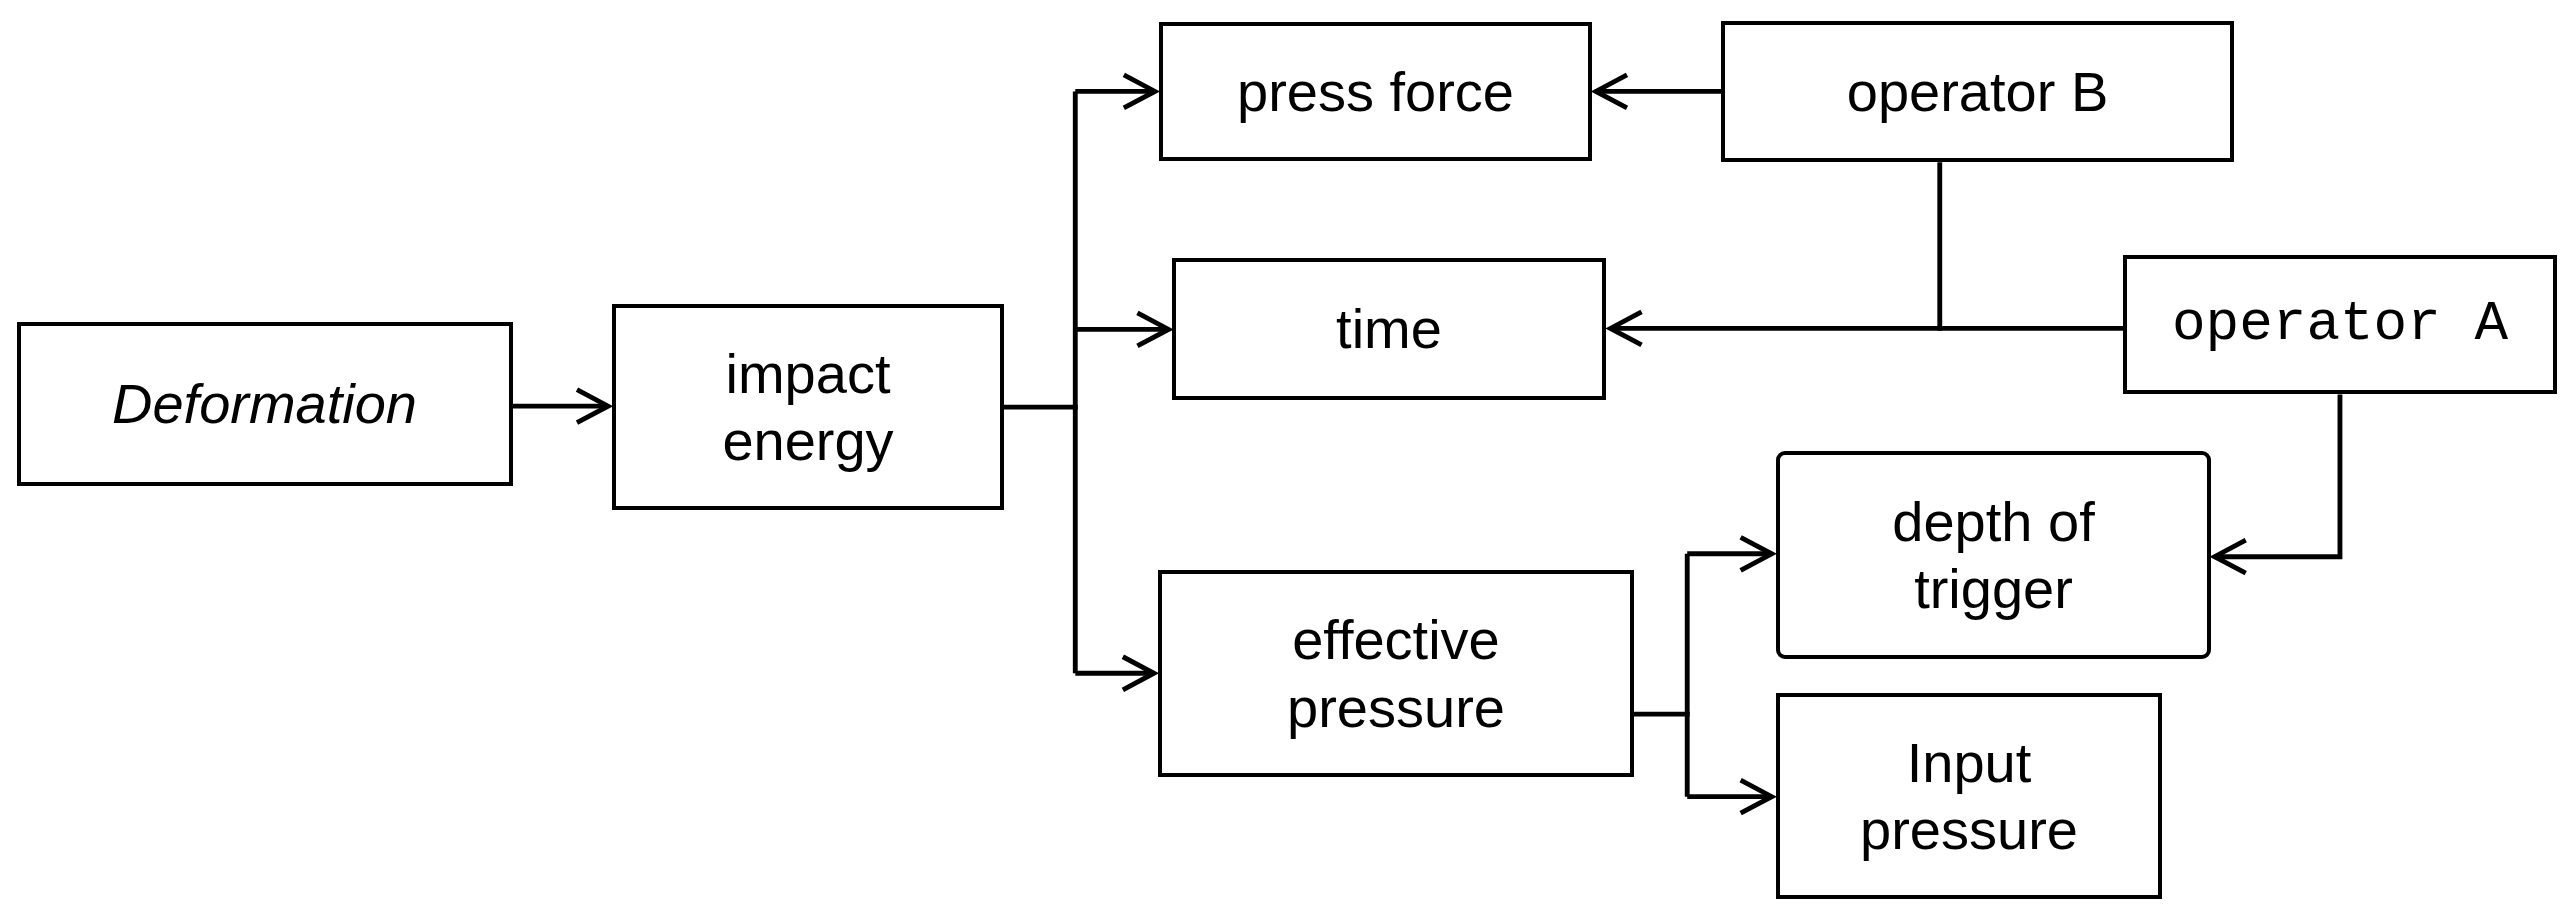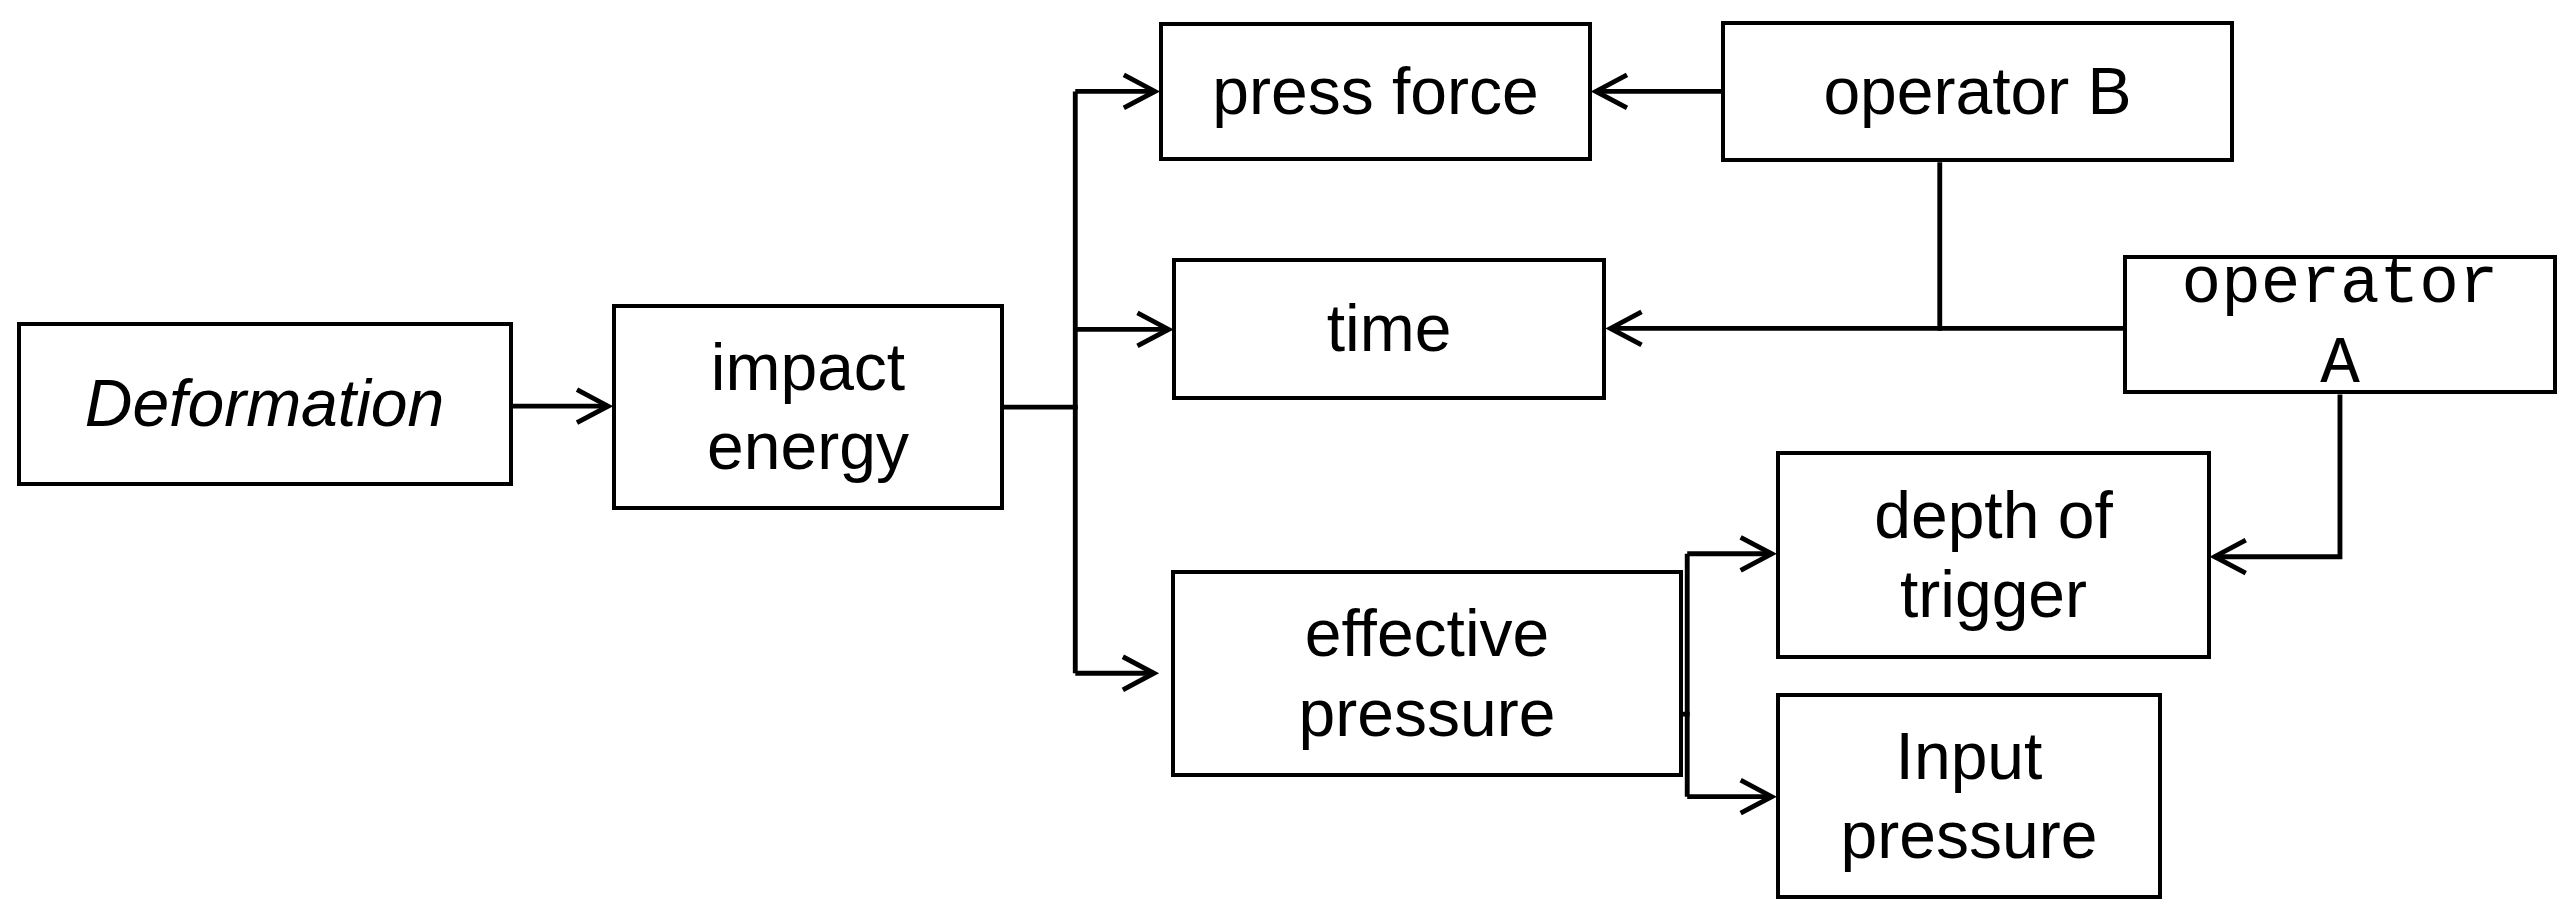--- a/index.html
+++ b/index.html
@@ -18,33 +18,33 @@
   .box {
     position: absolute;
     box-sizing: border-box;
     border: 4.9px solid #000000;
     background: #ffffff;
     color: #000000;
     display: flex;
     align-items: center;
     justify-content: center;
     text-align: center;
-    font-size: 66px;
+    font-size: 56px;
     line-height: 1.2;
     padding: 0 43px;
   }
   
   .n-deformation        { left: 16.5px;   top: 322px; width: 496px; height: 164px; font-style: italic; }
   .n-impact-energy      { left: 612px;  top: 304px; width: 392px; height: 206px; }
   .n-press-force        { left: 1159px; top: 22.3px;  width: 433px; height: 139px; }
   .n-operator-b         { left: 1721px; top: 21.4px;  width: 513px; height: 141px; }
   .n-time               { left: 1172px; top: 258px; width: 434px; height: 142px; }
   .n-operator-a         { left: 2123px; top: 255px; width: 434px; height: 139px; font-family: Liberation Mono, monospace; }
-  .n-effective-pressure { left: 1158px; top: 570px; width: 512px; height: 207px; margin-left: 13px; }
-  .n-depth-of-trigger   { left: 1776px; top: 451px; width: 435px; height: 208px; }
+  .n-effective-pressure { left: 1158px; top: 570px; width: 476px; height: 207px; }
+  .n-depth-of-trigger   { left: 1776px; top: 451px; width: 435px; height: 208px; border-radius: 9px; }
   .n-input-pressure     { left: 1776px; top: 693px; width: 386px; height: 206px; }
 
   #edges {
     position: absolute;
     left: 0;
     top: 0;
     width: 2576px;
     height: 924px;
   }
   #edges path {

